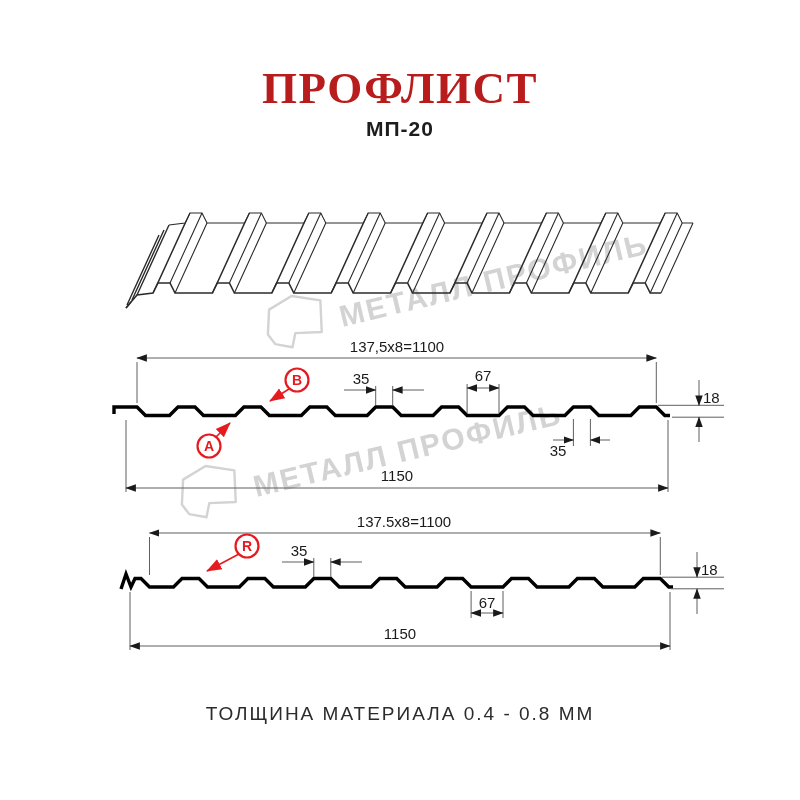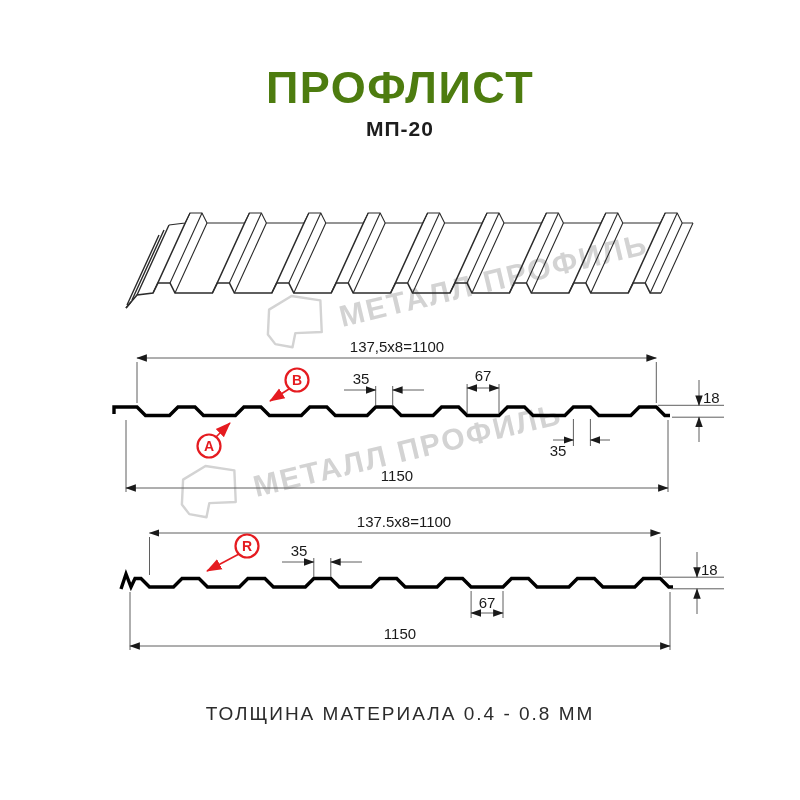--- a/index.html
+++ b/index.html
@@ -1,19 +1,19 @@
 <!DOCTYPE html>
 <html><head>
 <meta charset="utf-8">
 <style>
   html,body{margin:0;padding:0;background:#fff;}
   #stage{position:relative;width:800px;height:800px;background:#ffffff;overflow:hidden;
          font-family:"Liberation Sans", sans-serif;}
   .abs{position:absolute;left:0;width:800px;text-align:center;}
-  #title{top:62px;font-size:45px;font-weight:700;color:#4d7c0f;letter-spacing:1.5px;}
+  #title{top:62px;font-size:45px;font-weight:700;color:#b91c1c;letter-spacing:1.5px;font-family:Liberation Serif, serif;}
   #subtitle{top:117px;font-size:21px;font-weight:600;color:#1d1d1d;letter-spacing:1px;}
   #footer{top:703px;font-size:19px;font-weight:400;color:#2b2b2b;letter-spacing:2px;}
   svg{position:absolute;top:0;left:0;}
   text{font-family:"Liberation Sans", sans-serif;}
   .dimtxt{font-size:15px;fill:#1a1a1a;}
   .thin{stroke:#5f5f5f;stroke-width:1;fill:none;}
   .profile{stroke:#000;stroke-width:3.4;fill:none;stroke-linejoin:miter;}
   .sheet{stroke:#2b2b2b;fill:none;}
   .red{stroke:#e51b20;fill:none;}
   .wm{fill:#d3d3d3;font-size:30px;font-weight:700;letter-spacing:2px;}

